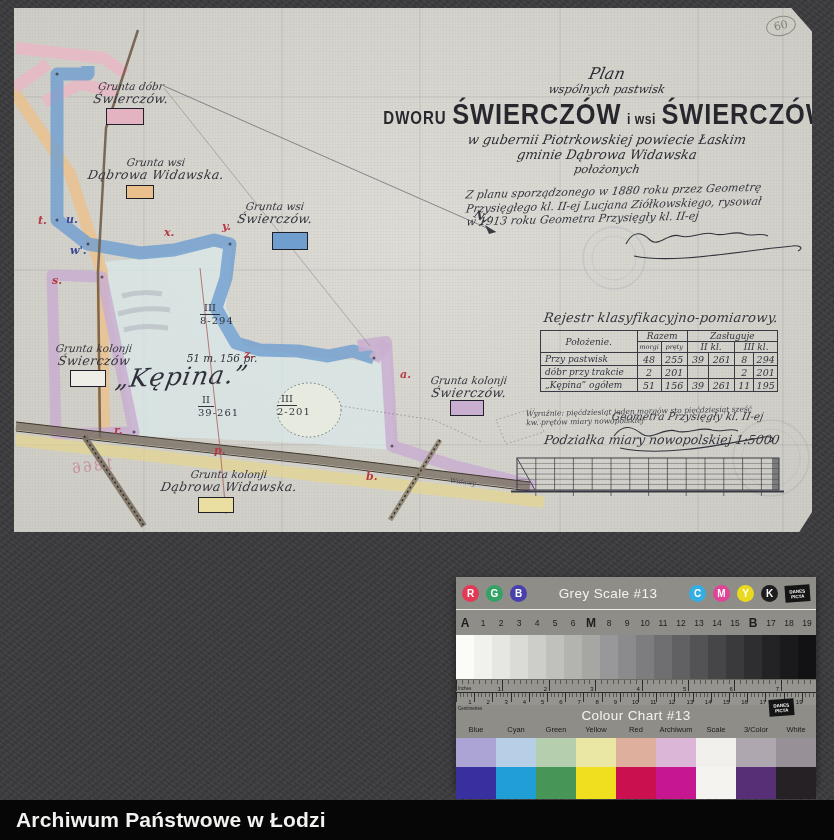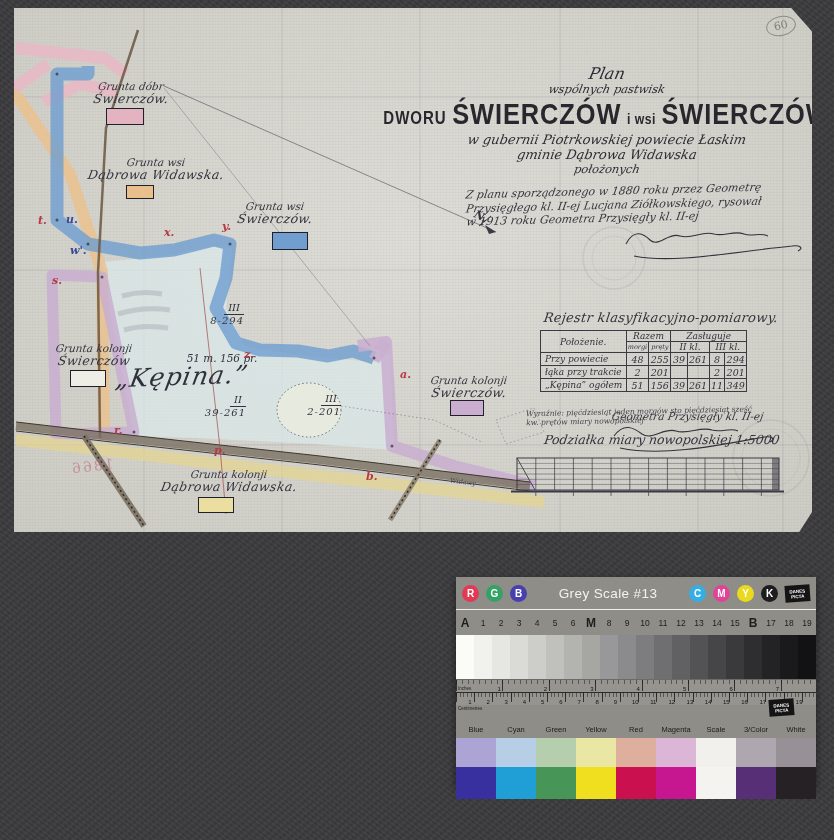--- a/index.html
+++ b/index.html
@@ -33,33 +33,33 @@
   .t-script2{font-family:"DejaVu Serif",serif;font-style:italic;font-size:11.5px;transform:skewX(-12deg);margin-top:-1px;}
   .t-main{display:flex;justify-content:center;align-items:baseline;gap:6px;white-space:nowrap;
           font-weight:bold;color:#27272d;transform:scale(.94,1.12);margin-top:3px;}
   .t-main .sm{font-size:16px;letter-spacing:1px;}
   .t-main .lg{font-size:27px;letter-spacing:1px;}
   .t-main .md{font-size:13px;letter-spacing:.5px;}
   .t-sub{font-family:"DejaVu Serif",serif;font-style:italic;transform:skewX(-10deg);}
   .prov{position:absolute;left:452px;top:176px;width:340px;z-index:2;transform:rotate(-1.5deg);
         font-family:"DejaVu Serif",serif;font-style:italic;font-size:11px;line-height:13.5px;color:#35353f;}
   .prov span{display:block;transform:skewX(-10deg);}
-  .frac{position:absolute;z-index:2;text-align:right;font-family:"DejaVu Serif",serif;
-        font-style:italic;font-size:10px;color:#33333d;line-height:1.2;}
+  .frac{position:absolute;z-index:2;text-align:left;font-family:"DejaVu Serif",serif;
+        font-size:10px;color:#33333d;line-height:1.2;}
   .frac .cls{display:inline-block;border-bottom:1px solid #33333d;padding:0 4px;}
   .frac .val{display:block;letter-spacing:1px;}
   .kepina{position:absolute;left:100px;top:354px;width:136px;z-index:2;text-align:center;
         font-family:"DejaVu Serif",serif;font-style:italic;font-size:25px;color:#30303a;
         transform:skewX(-12deg) rotate(-2deg);letter-spacing:1px;}
   .area51{position:absolute;left:148px;top:344px;width:120px;z-index:2;text-align:center;
         font-family:"DejaVu Serif",serif;font-style:italic;font-size:10.5px;color:#33333d;}
   .register{position:absolute;left:514px;top:302px;width:266px;z-index:2;color:#33333d;}
   .reg-title{text-align:center;font-family:"DejaVu Serif",serif;font-style:italic;
         font-size:13px;transform:skewX(-8deg);letter-spacing:.3px;}
-  table.reg{border-collapse:collapse;margin:5px 0 12px 12px;width:207px;
+  table.reg{border-collapse:collapse;margin:5px 0 12px 12px;width:238px;
         font-family:"DejaVu Serif",serif;font-style:italic;color:#33333d;}
   table.reg th,table.reg td{border:1px solid #3a3a44;padding:0 1px;font-weight:normal;}
   table.reg th{font-size:9px;}
   table.reg .unit{font-size:6.5px;}
   table.reg td{font-size:9.5px;text-align:center;height:12px;}
   table.reg td.place{text-align:left;padding-left:4px;font-size:9px;white-space:nowrap;}
   table.reg tr.total td{border-top:1.5px solid #3a3a44;}
   .reg-notes{position:absolute;left:-2px;top:96px;width:300px;transform:rotate(-1.2deg);
         font-family:"DejaVu Serif",serif;font-style:italic;font-size:7.5px;line-height:9px;color:#44444e;}
   .reg-surv{position:absolute;left:84px;top:100px;width:200px;font-family:"DejaVu Serif",serif;
@@ -349,45 +349,45 @@
           <th colspan="2">Razem</th>
           <th colspan="4">Zasługuje</th>
         </tr>
         <tr>
           <th class="unit" style="width:22px;font-style:italic;">morgi</th>
           <th class="unit" style="width:26px;">pręty</th>
           <th colspan="2">II kl.</th>
           <th colspan="2">III kl.</th>
         </tr>
         <tr>
-          <td class="place">Przy powiecie</td>
+          <td class="place">Przy pastwisk</td>
           <td>48</td>
           <td>255</td>
           <td style="width:22px;">39</td>
           <td style="width:26px;">261</td>
           <td style="width:18px;">8</td>
           <td style="width:22px;">294</td>
         </tr>
         <tr>
-          <td class="place">łąka przy trakcie</td>
+          <td class="place">dóbr przy trakcie</td>
           <td>2</td>
           <td>201</td>
           <td></td>
           <td></td>
           <td>2</td>
           <td>201</td>
         </tr>
         <tr class="total">
           <td class="place">„Kępina” ogółem</td>
           <td>51</td>
           <td>156</td>
           <td>39</td>
           <td>261</td>
           <td>11</td>
-          <td>349</td>
+          <td>195</td>
         </tr>
       </tbody>
         </table>
       <div class="reg-notes">
         <div>Wyraźnie: pięćdziesiąt jeden morgów sto pięćdziesiąt sześć</div>
         <div>kw. prętów miary nowopolskiej</div>
       </div>
       <div class="reg-surv">Geometra Przysięgły kl. II-ej</div>
     </div>
 
@@ -485,32 +485,33 @@
           <span class="num" style="left: 248.8px;">14</span>
           <span class="num" style="left: 267px;">15</span>
           <span class="num" style="left: 285.2px;">16</span>
           <span class="num" style="left: 303.4px;">17</span>
           <span class="num" style="left: 321.6px;">18</span>
           <span class="num" style="left: 339.8px;">19</span>
         </div>
     </div>
     <div class="cc-titlerow">
       <span class="cm-label">Centimetres</span>
+      <span class="cc-title">Colour Chart #13</span>
       <span class="logo cc-logo">
         <span>DANES</span>
         <span>PICTA</span>
       </span>
     </div>
     <div class="col-labels" id="col-labels">
         <span>Blue</span>
         <span>Cyan</span>
         <span>Green</span>
         <span>Yellow</span>
         <span>Red</span>
-        <span>Magenta</span>
+        <span>Archiwum</span>
         <span>Scale</span>
         <span>3/Color</span>
         <span>White</span>
       </div>
     <div class="patch-row pr-light" id="row-light">
         <div style="background: rgb(172, 164, 212);"></div>
         <div style="background: rgb(183, 207, 230);"></div>
         <div style="background: rgb(181, 207, 174);"></div>
         <div style="background: rgb(234, 230, 164);"></div>
         <div style="background: rgb(223, 175, 158);"></div>
@@ -525,13 +526,16 @@
         <div style="background: rgb(71, 150, 87);"></div>
         <div style="background: rgb(239, 223, 30);"></div>
         <div style="background: rgb(203, 16, 80);"></div>
         <div style="background: rgb(199, 23, 144);"></div>
         <div style="background: rgb(245, 243, 239);"></div>
         <div style="background: rgb(87, 47, 119);"></div>
         <div style="background: rgb(37, 33, 37);"></div>
       </div>
   </div>
 
+  <div class="archbar">
+    <span>Archiwum Państwowe w Łodzi</span>
+  </div>
 </div>
 
 </body></html>

